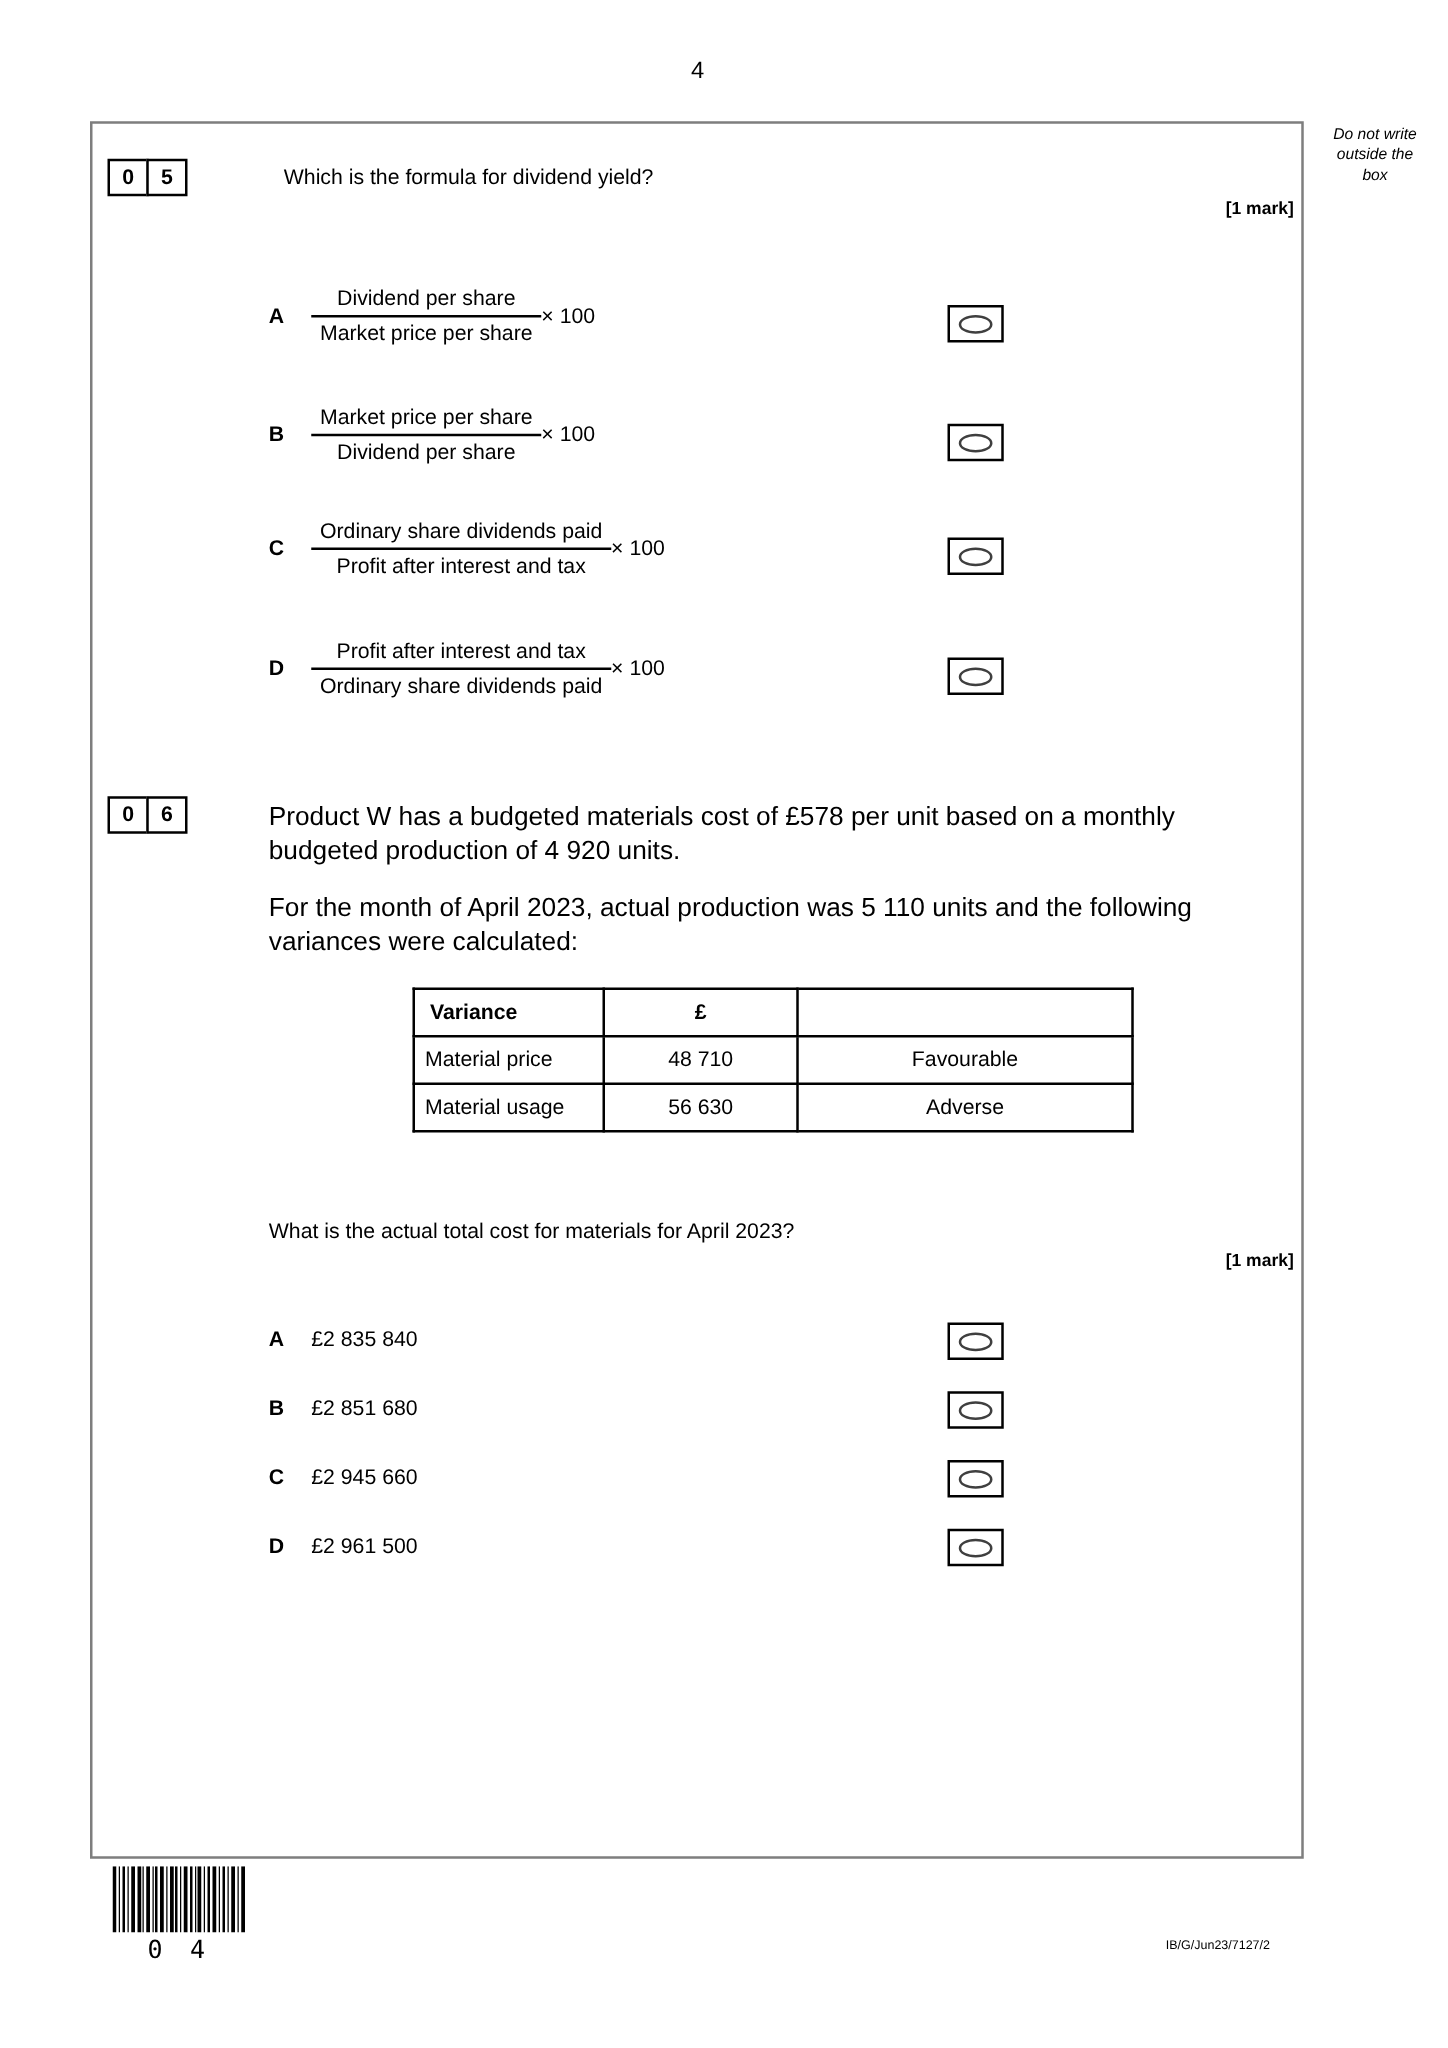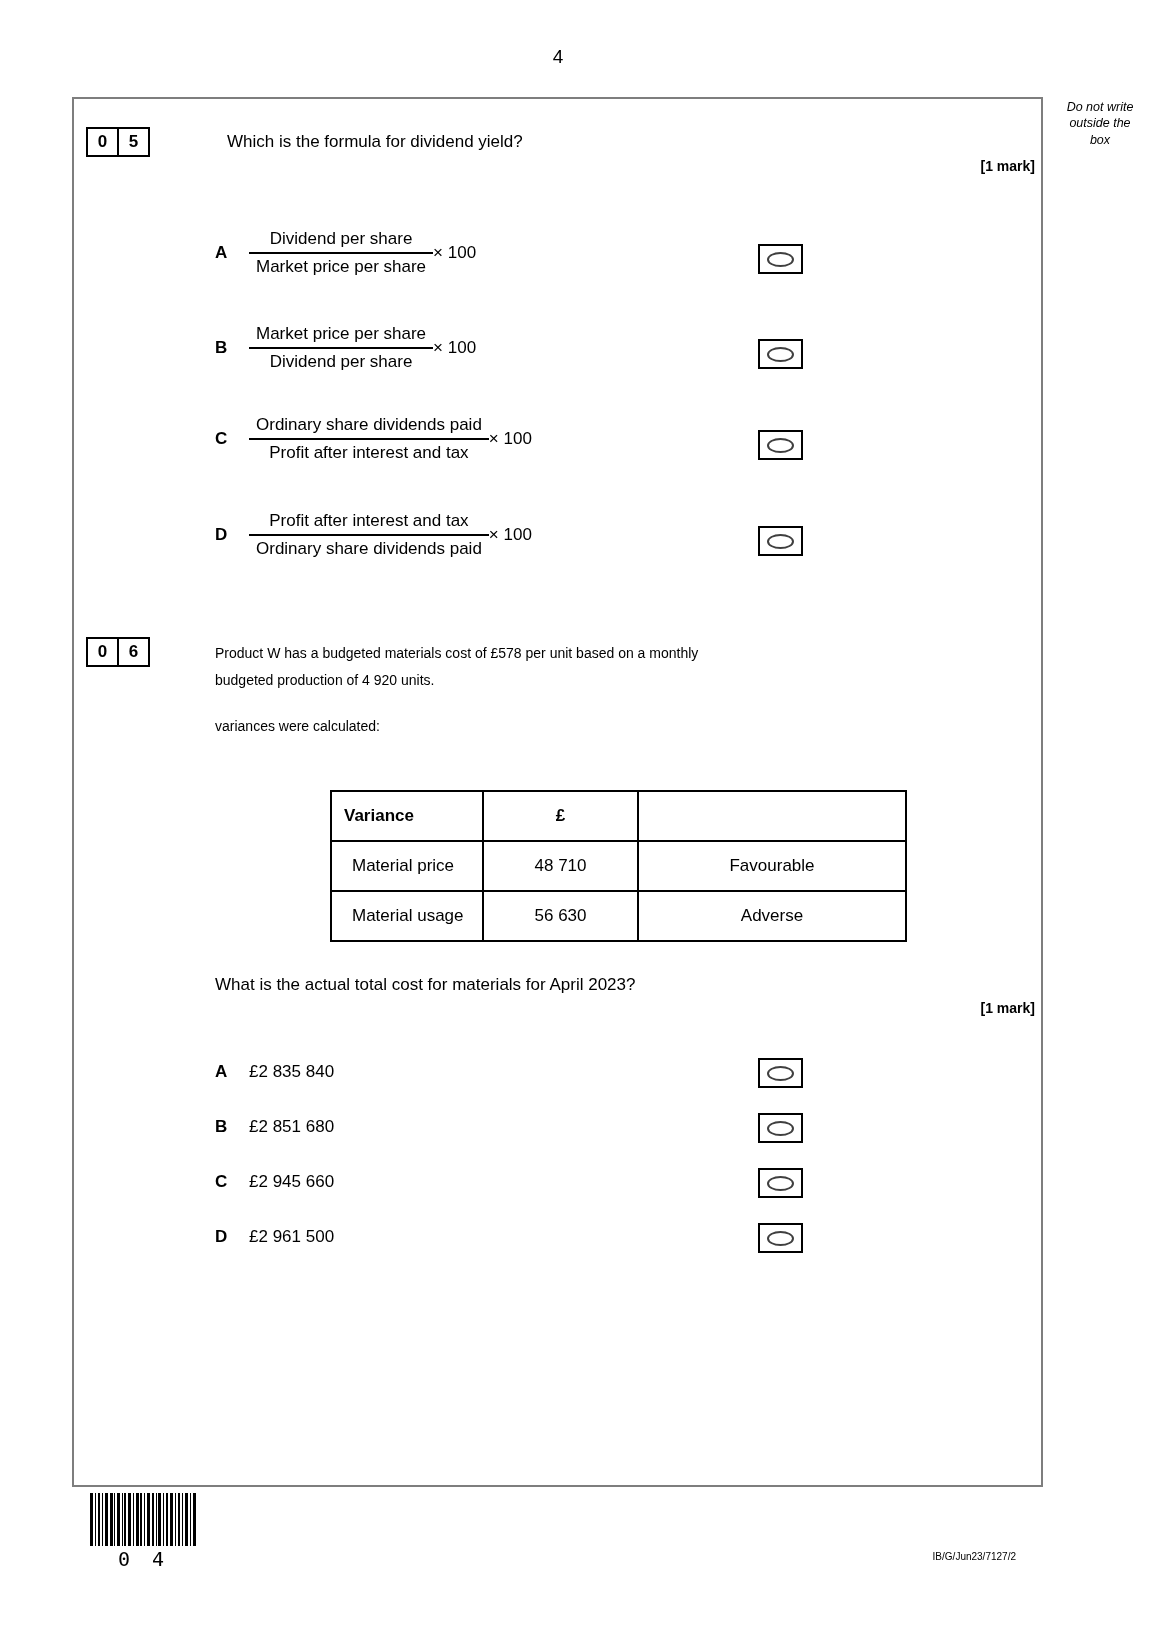--- a/index.html
+++ b/index.html
@@ -40,33 +40,33 @@
   .fraction .den { display:block; padding:3px 7px 1px; }
   .times { margin-left:0; }
 
   .lozenge-box {
     position:absolute; left:758px; width:45px; height:30px;
     border:2px solid #000; box-sizing:border-box; background:#fff;
     display:flex; align-items:center; justify-content:center; cursor:pointer;
   }
   .lozenge { width:23px; height:11px; border:2px solid #3f3f3f; border-radius:50%; }
 
-  .para { font-size:14px; line-height:27px; }
+  .para { font-size:21px; line-height:27px; }
 
   .vtable { border-collapse:collapse; background:#fff; }
   .vtable th, .vtable td {
-    border:2px solid #000; font-size:17px; height:50px; box-sizing:border-box;
+    border:2px solid #000; font-size:17px; height:38px; box-sizing:border-box;
     font-weight:normal; padding:0;
   }
   .vtable .w1 { width:152px; }
   .vtable .w2 { width:155px; }
   .vtable .w3 { width:268px; }
   .vtable .hl { text-align:left; padding-left:12px; font-weight:bold; }
   .vtable .hc { text-align:center; font-weight:bold; }
-  .vtable .cl { text-align:left; padding-left:20px; }
+  .vtable .cl { text-align:left; padding-left:8px; }
   .vtable .cc { text-align:center; }
 
   .barcode-digits { font-family:"DejaVu Sans Mono",monospace; font-size:20px; }
   .footer-code { font-size:10px; }
 </style>
 </head>
 <body>
 
 <div class="page">
 
@@ -138,20 +138,21 @@
   <div class="abs qnum" style="left:86px; top:637px;">
     <div class="cell">0</div>
     <div class="cell">6</div>
   </div>
 
   <div class="abs para" style="left:215px; top:640px;">
     <div>Product W has a budgeted materials cost of £578 per unit based on a monthly</div>
     <div>budgeted production of 4 920 units.</div>
   </div>
   <div class="abs para" style="left:215px; top:713px;">
+    <div>For the month of April 2023, actual production was 5 110 units and the following</div>
     <div>variances were calculated:</div>
   </div>
 
   <table class="abs vtable" style="left:330px; top:790px;">
     <tbody>
         <tr>
       <th class="w1 hl">Variance</th>
       <th class="w2 hc">£</th>
       <th class="w3 hc"></th>
     </tr>

